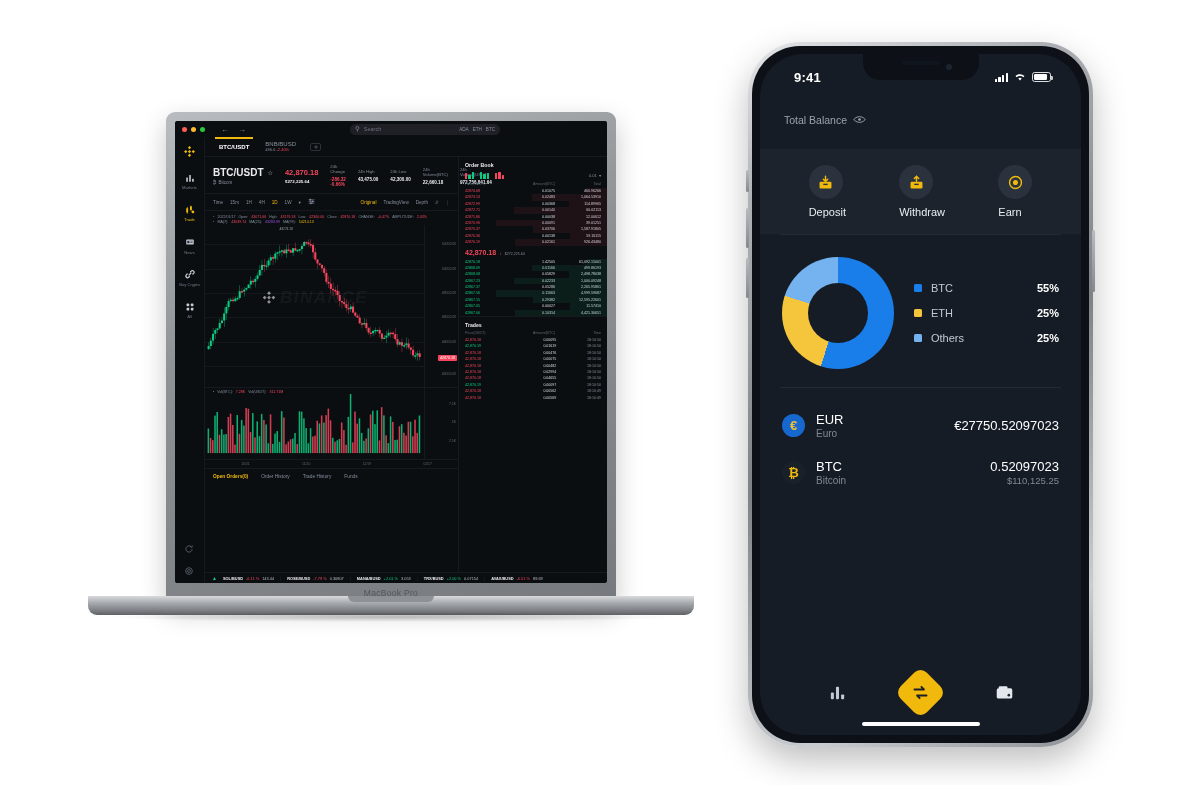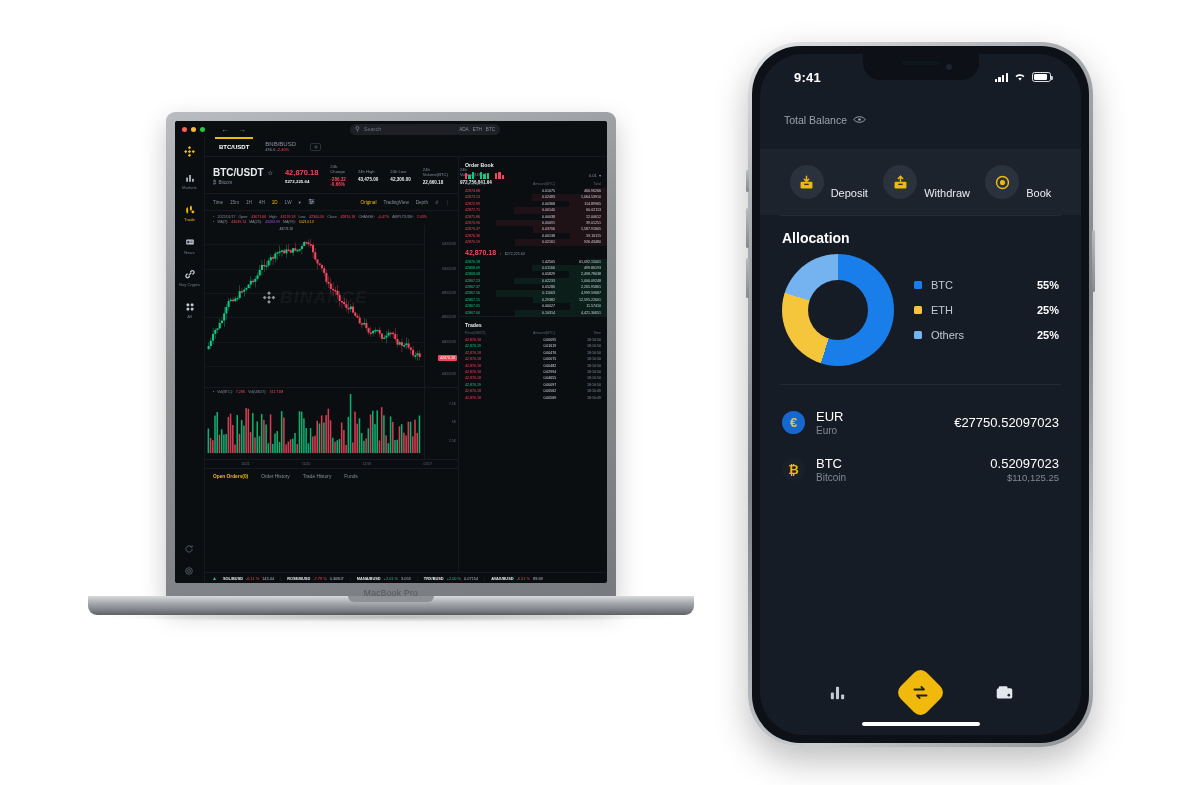--- a/index.html
+++ b/index.html
@@ -221,21 +221,21 @@
   .battery i { display:block; height: 100%; width: 88%; background:#fff; border-radius: 1.2px; }
 
   .ph-balance { padding: 20px 24px 18px 24px; }
   .bal-label { display:flex; align-items:center; gap:6px; font-size: 10.5px; color:#9aa3ad; margin-bottom: 5px; }
   .bal-row { display:flex; align-items:center; gap:11px; }
   .bal-amount { font-size: 30px; font-weight: bold; color:#fff; letter-spacing:-.4px; }
   .info-dot { width: 17px; height: 17px; border-radius:50%; background:#39414c; color:#c3cad3; font-size: 10px; display:flex; align-items:center; justify-content:center; font-style: italic; font-weight:bold; }
 
   .ph-card { background:#1c232d; margin: 0; padding: 16px 22px 16px 22px; }
   .actions { display:flex; justify-content:space-around; }
-  .action { display:flex; flex-direction:row; align-items:flex-end; gap:7px; }
+  .action { display:flex; flex-direction:column; align-items:flex-start; gap:7px; }
   .action .circle { width: 34px; height: 34px; border-radius: 50%; background:#2a323d; display:flex; align-items:center; justify-content:center; }
   .action .lbl { font-size: 11px; color:#e9edf2; }
 
   .sec-divider { height: 1px; background:#222a35; margin: 0 20px; }
   .ph-sec { padding: 14px 22px 4px 22px; }
   .sec-title { font-size: 14px; font-weight:bold; color:#fff; }
   .alloc-body { display:flex; align-items:center; gap: 12px; padding: 8px 0 14px 0; }
   .donut { width: 112px; height: 112px; border-radius:50%; position:relative; flex:none; }
   .donut:after { content:""; position:absolute; inset: 26px; border-radius:50%; background:#161c25; }
   .legend { flex:1; display:flex; flex-direction:column; gap: 13px; padding-left: 8px; }
@@ -1185,29 +1185,28 @@
               </span>
               <span class="lbl">Withdraw</span>
             </div>
             <div class="action">
               <span class="circle">
                 <svg viewBox="0 0 20 20" width="17" height="17">
                     <circle cx="10" cy="10" r="7" fill="none" stroke="#f0b90b" stroke-width="1.7"></circle>
                     <circle cx="10" cy="10" r="3" fill="#f0b90b"></circle>
                   </svg>
               </span>
-              <span class="lbl">Book</span>
+              <span class="lbl">Earn</span>
             </div>
           </div>
         </div>
 
         <div class="sec-divider"></div>
 
         <div class="ph-sec">
-          <div class="sec-title">Allocation</div>
           <div class="alloc-body">
             <div class="donut" id="donut" style="background: conic-gradient(rgb(26, 126, 234) 0%, rgb(26, 126, 234) 55%, rgb(245, 197, 60) 55%, rgb(245, 197, 60) 80%, rgb(116, 179, 240) 80%, rgb(116, 179, 240) 105%);"></div>
             <div class="legend" id="alloc-legend">
                 <div class="lg-row">
                   <span class="lg-sw" style="background:#1a7eea"></span>
                   <span class="lg-name">BTC</span>
                   <span class="lg-pct">55%</span>
                 </div>
                 <div class="lg-row">
                   <span class="lg-sw" style="background:#f5c53c"></span>

